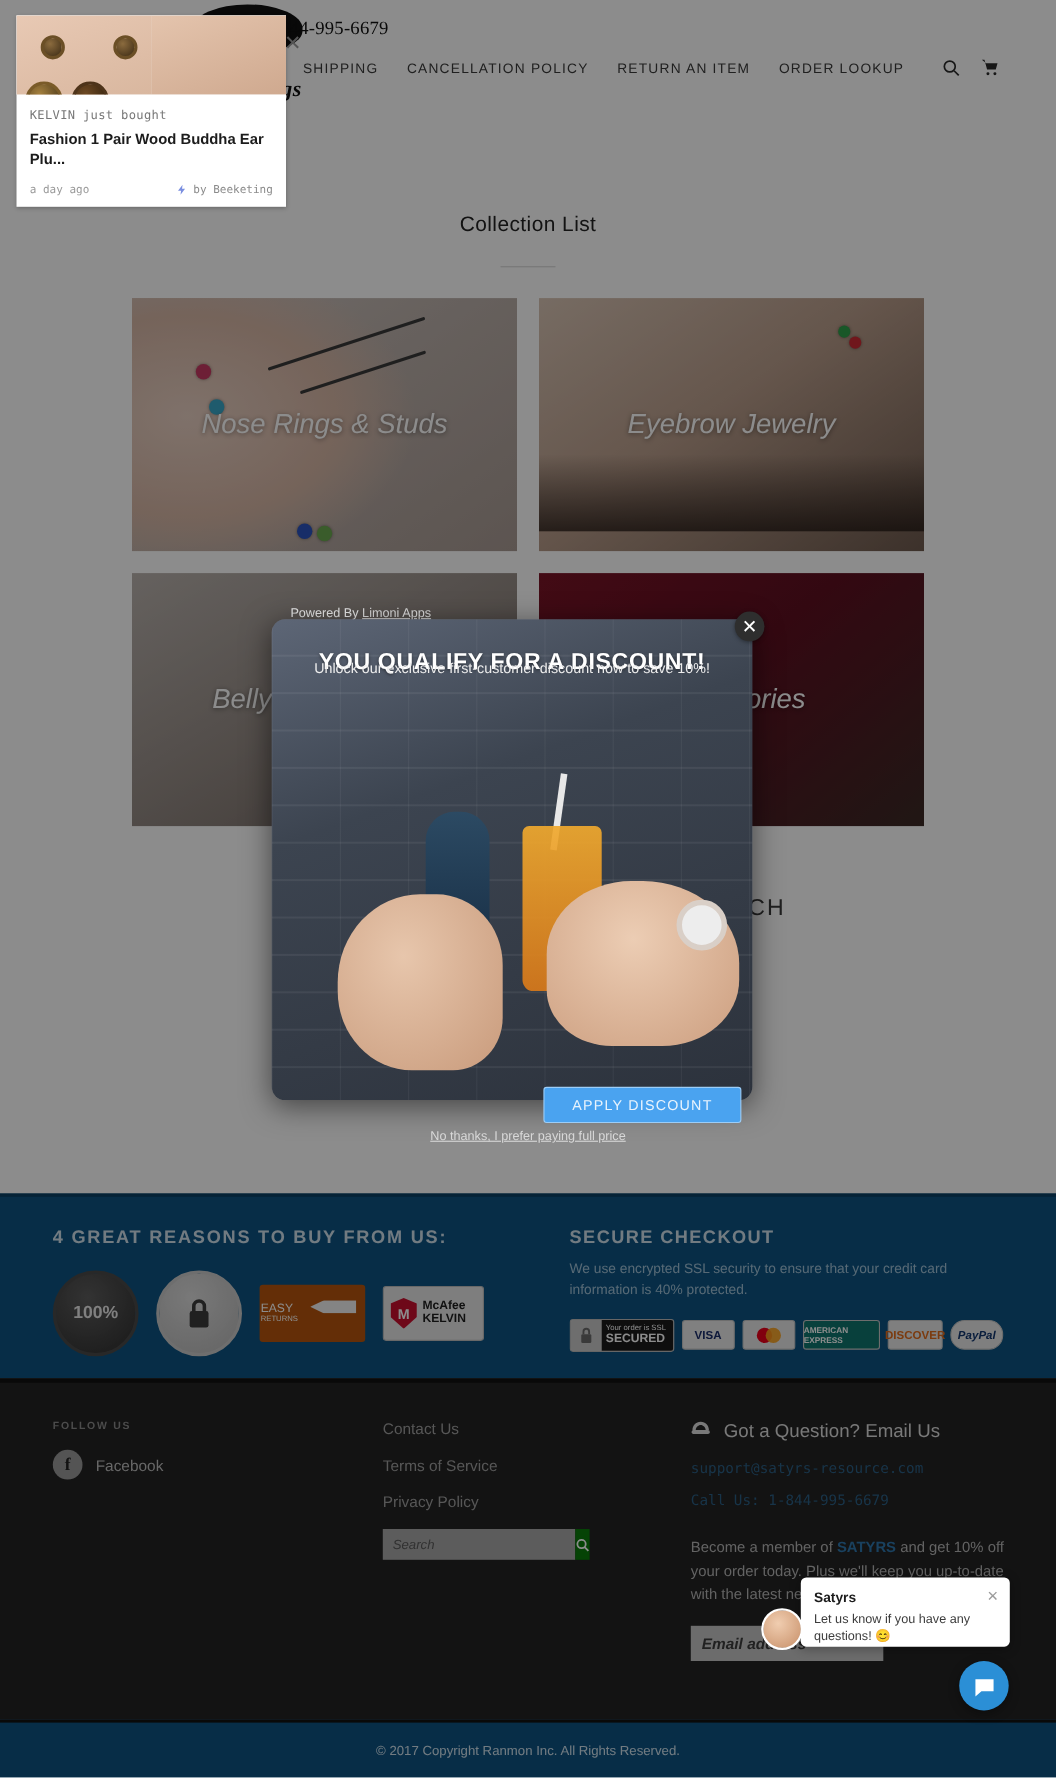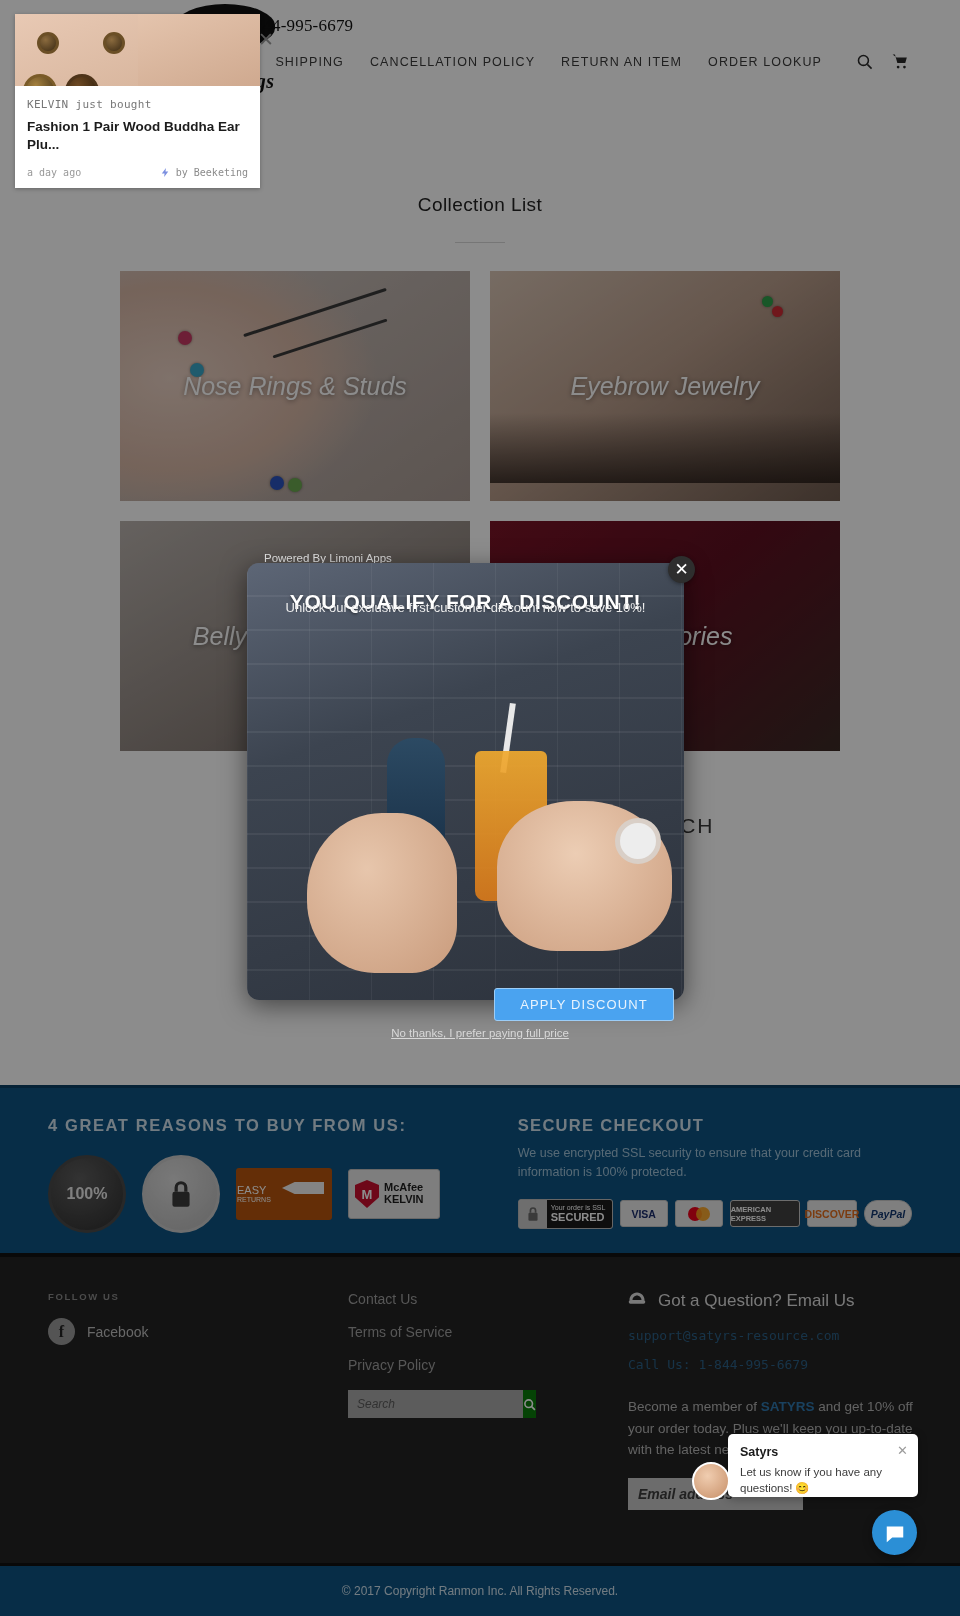--- a/index.html
+++ b/index.html
@@ -181,21 +181,21 @@
     height: 27px; min-width: 48px; border-radius: 3px; background:#e9e9e9;
     border:1px solid #c6c6c6; display:flex; align-items:center; justify-content:center;
     font-size:10.5px; font-weight:bold; color:#1a2d6b;
   }
   .pay-ssl {
     height: 30px; width: 108px; background:#d8d8d8; border-radius:3px; display:flex;
     align-items:center; overflow:hidden; border:1px solid #bbb;
   }
   .pay-ssl .lock { width:28px; height:30px; background:#c9c9c9; display:flex; align-items:center; justify-content:center; }
   .pay-ssl .ssltxt { flex:1; background:#1b1b1b; color:#fff; font-size:8px; padding-left:4px; height:30px; display:flex; flex-direction:column; justify-content:center; }
-  .pay-chip.amex { background:#404040; color:#fff; font-size:7.5px; }
+  .pay-chip.amex { background:#0f766e; color:#fff; font-size:7.5px; }
   .pay-chip.discover { background:#e8e8e8; color:#e06c1d; }
   .pay-chip.paypal { background:#e8e8e8; color:#12366e; font-style:italic;border-radius:13px; }
   .pay-chip.mc { background:#e8e8e8; }
   .mc-dots { display:flex; }
   .mc-dots i { display:block; width:14px; height:14px; border-radius:50%; }
   .mc-dots i:first-child { background:#eb001b; }
   .mc-dots i:last-child { background:#f79e1b; margin-left:-6px; opacity:.9; }
 
   
   .footer {
@@ -439,21 +439,21 @@
             <div class="mc-shield">M</div>
             <div class="mc-txt">
               <div>McAfee</div>
               <div>KELVIN</div>
             </div>
           </div>
         </div>
       </div>
       <div class="reasons-right">
         <div class="secure-h">SECURE CHECKOUT</div>
-        <div class="secure-p">We use encrypted SSL security to ensure that your credit card information is 100% protected.</div>
+        <div class="secure-p">We use encrypted SSL security to ensure that your credit card information is 40% protected.</div>
         <div class="pay-row">
           <div class="pay-ssl">
             <div class="lock">
               <svg width="14" height="16" viewBox="0 0 24 28" fill="#6b6b6b">
                 <path d="M6 12V8a6 6 0 0 1 12 0v4h-3V8a3 3 0 0 0-6 0v4z"></path>
                   <rect x="4" y="12" width="16" height="14" rx="2"></rect>
               </svg>
             </div>
             <div class="ssltxt">
               <span style="font-size:7px">Your order is SSL</span>

